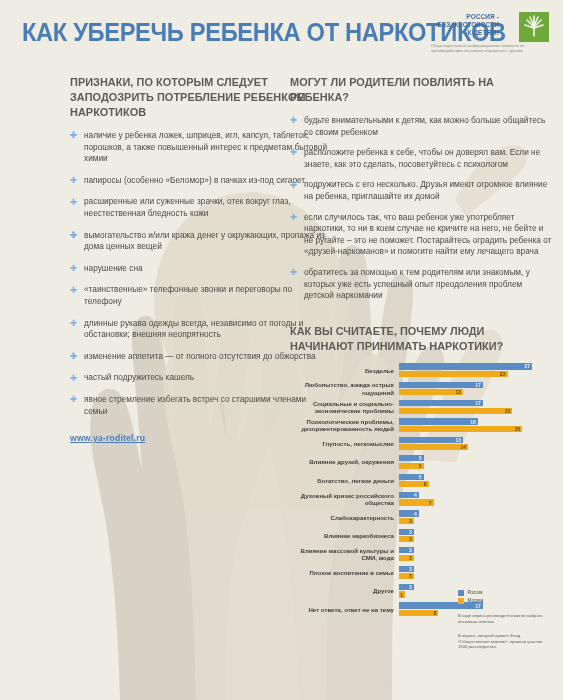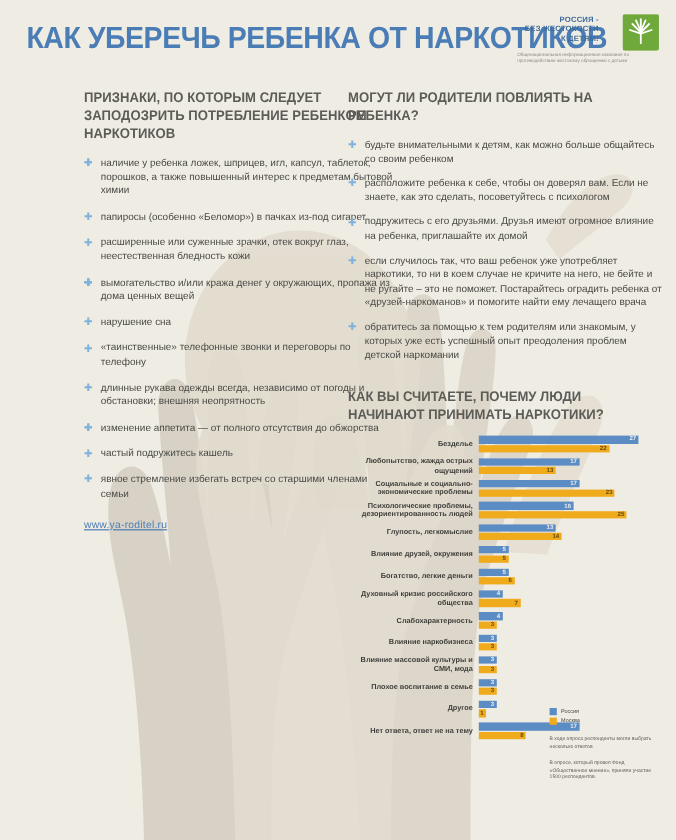--- a/index.html
+++ b/index.html
@@ -59,21 +59,21 @@
     margin-bottom:10px;
   }
   ul.blist li .bullet{
     position:absolute;left:0;top:1.2px;
     width:8px;height:9px;color:#7fb2dd;font-size:8.5px;line-height:9px;
   }
   #col-right ul.blist li{margin-bottom:9px;}
 
   #site-link{
     margin-top:14px;color:#4a7db5;font-size:8.6px;
-    text-decoration:underline;font-weight:normal;letter-spacing:0.2px;
+    text-decoration:underline;font-weight:bold;letter-spacing:0.2px;
   }
 
   
   #chart-block{margin-top:21px;}
   #chart-title{
     color:#5c5c57;font-size:11.6px;font-weight:bold;line-height:15px;
     transform:scaleX(0.94);transform-origin:left center;
     margin-bottom:10px;
   }
   #chart{position:relative;width:262px;}
@@ -189,21 +189,21 @@
       <li><span class="bullet">✚</span><span>явное стремление избегать встреч со старшими членами семьи</span></li>
     </ul>
   <a id="site-link" href="#">www.ya-roditel.ru</a>
 </div>
 
 <div class="col" id="col-right">
   <div class="sec-head">МОГУТ ЛИ РОДИТЕЛИ  ПОВЛИЯТЬ НА  РЕБЕНКА?</div>
   <ul class="blist" id="right-list">
       <li><span class="bullet">✚</span><span>будьте внимательными к детям, как можно больше общайтесь со своим ребенком</span></li>
       <li><span class="bullet">✚</span><span>расположите ребенка к себе, чтобы он доверял вам. Если не знаете, как это сделать, посоветуйтесь с психологом</span></li>
-      <li><span class="bullet">✚</span><span>подружитесь с его друзьями. Друзья имеют огромное влияние на ребенка, приглашайте их домой</span></li>
+      <li><span class="bullet">✚</span><span>подружитесь с его несколько. Друзья имеют огромное влияние на ребенка, приглашайте их домой</span></li>
       <li><span class="bullet">✚</span><span>если случилось так, что ваш ребенок уже  употребляет наркотики,  то  ни в коем случае не кричите на него, не бейте и не ругайте – это не поможет.  Постарайтесь оградить ребенка от «друзей-наркоманов» и помогите найти ему лечащего врача</span></li>
       <li><span class="bullet">✚</span><span>обратитесь за помощью к тем родителям или знакомым, у которых уже есть успешный опыт преодоления проблем детской наркомании</span></li>
     </ul>
 
   <div id="chart-block">
     <div id="chart-title">КАК ВЫ СЧИТАЕТЕ, ПОЧЕМУ ЛЮДИ НАЧИНАЮТ ПРИНИМАТЬ НАРКОТИКИ?</div>
     <div id="chart">
       <div id="chart-rows">
           <div class="crow">
             <div class="clabel">Безделье</div>

